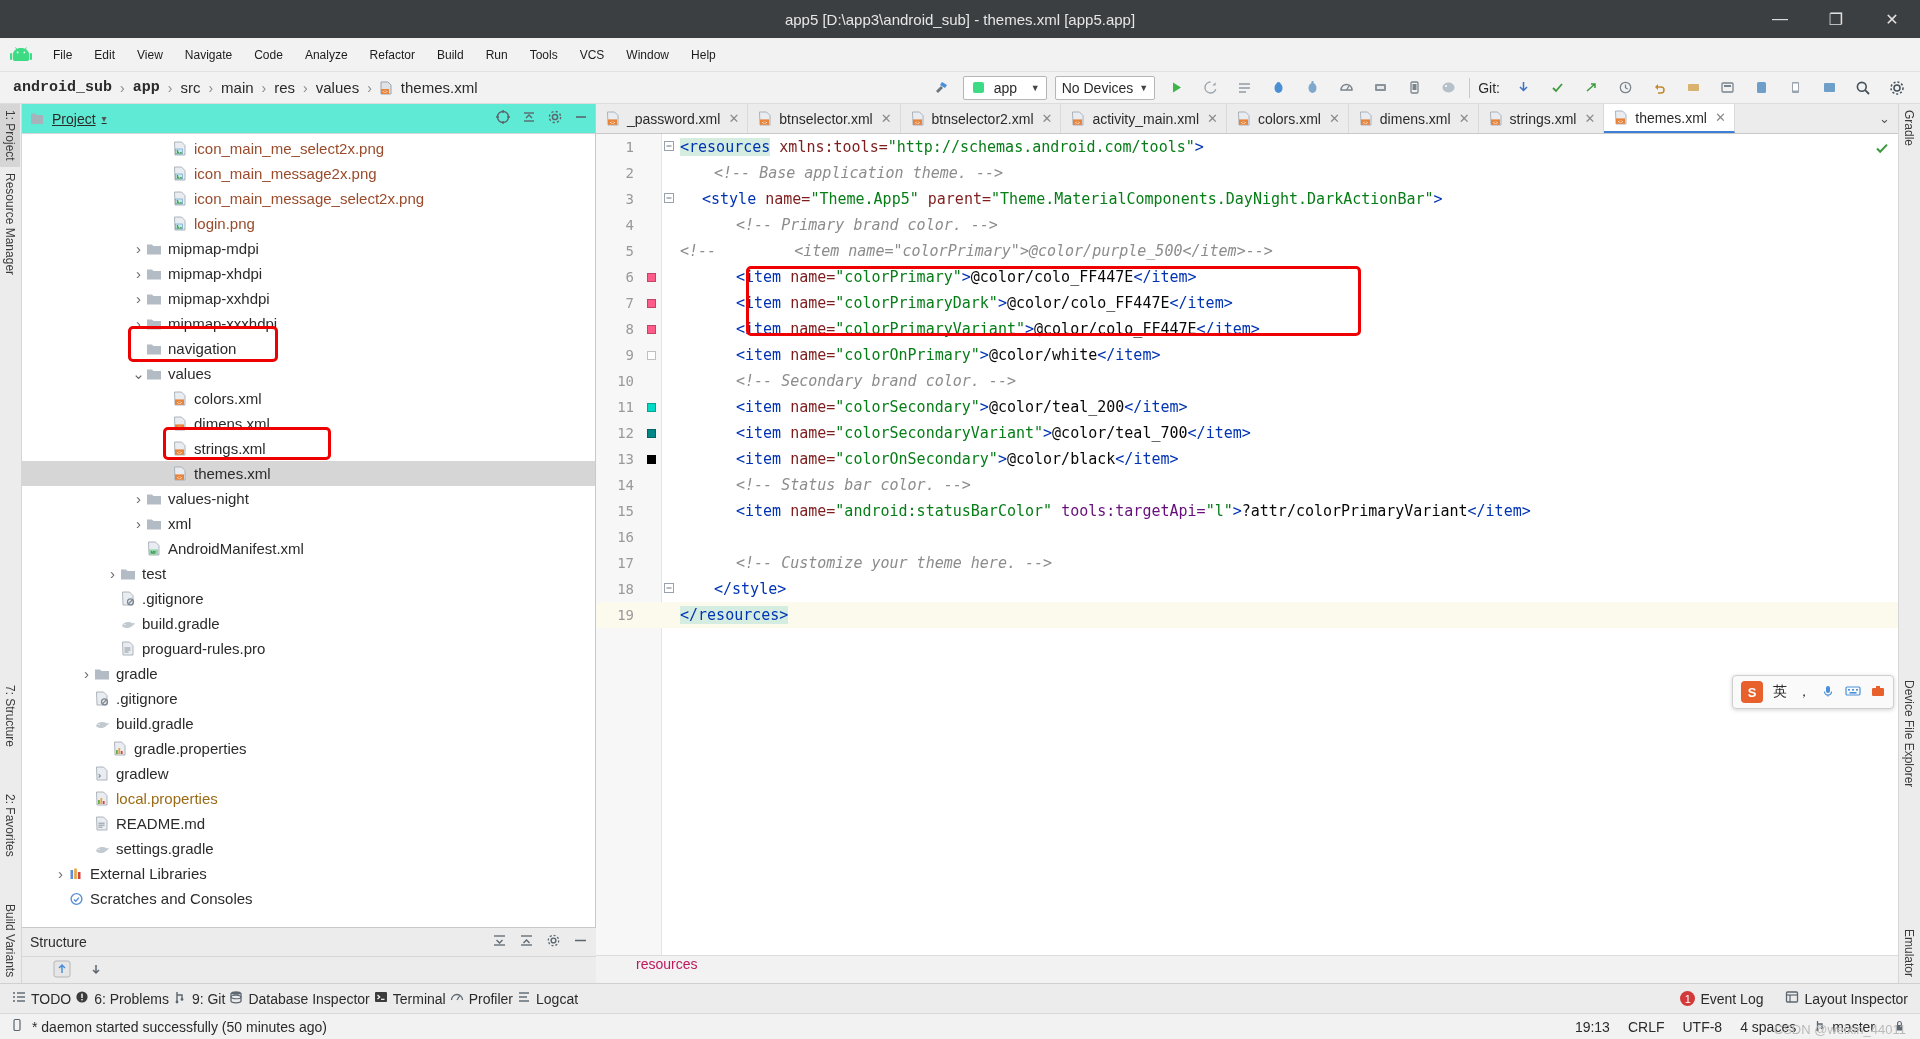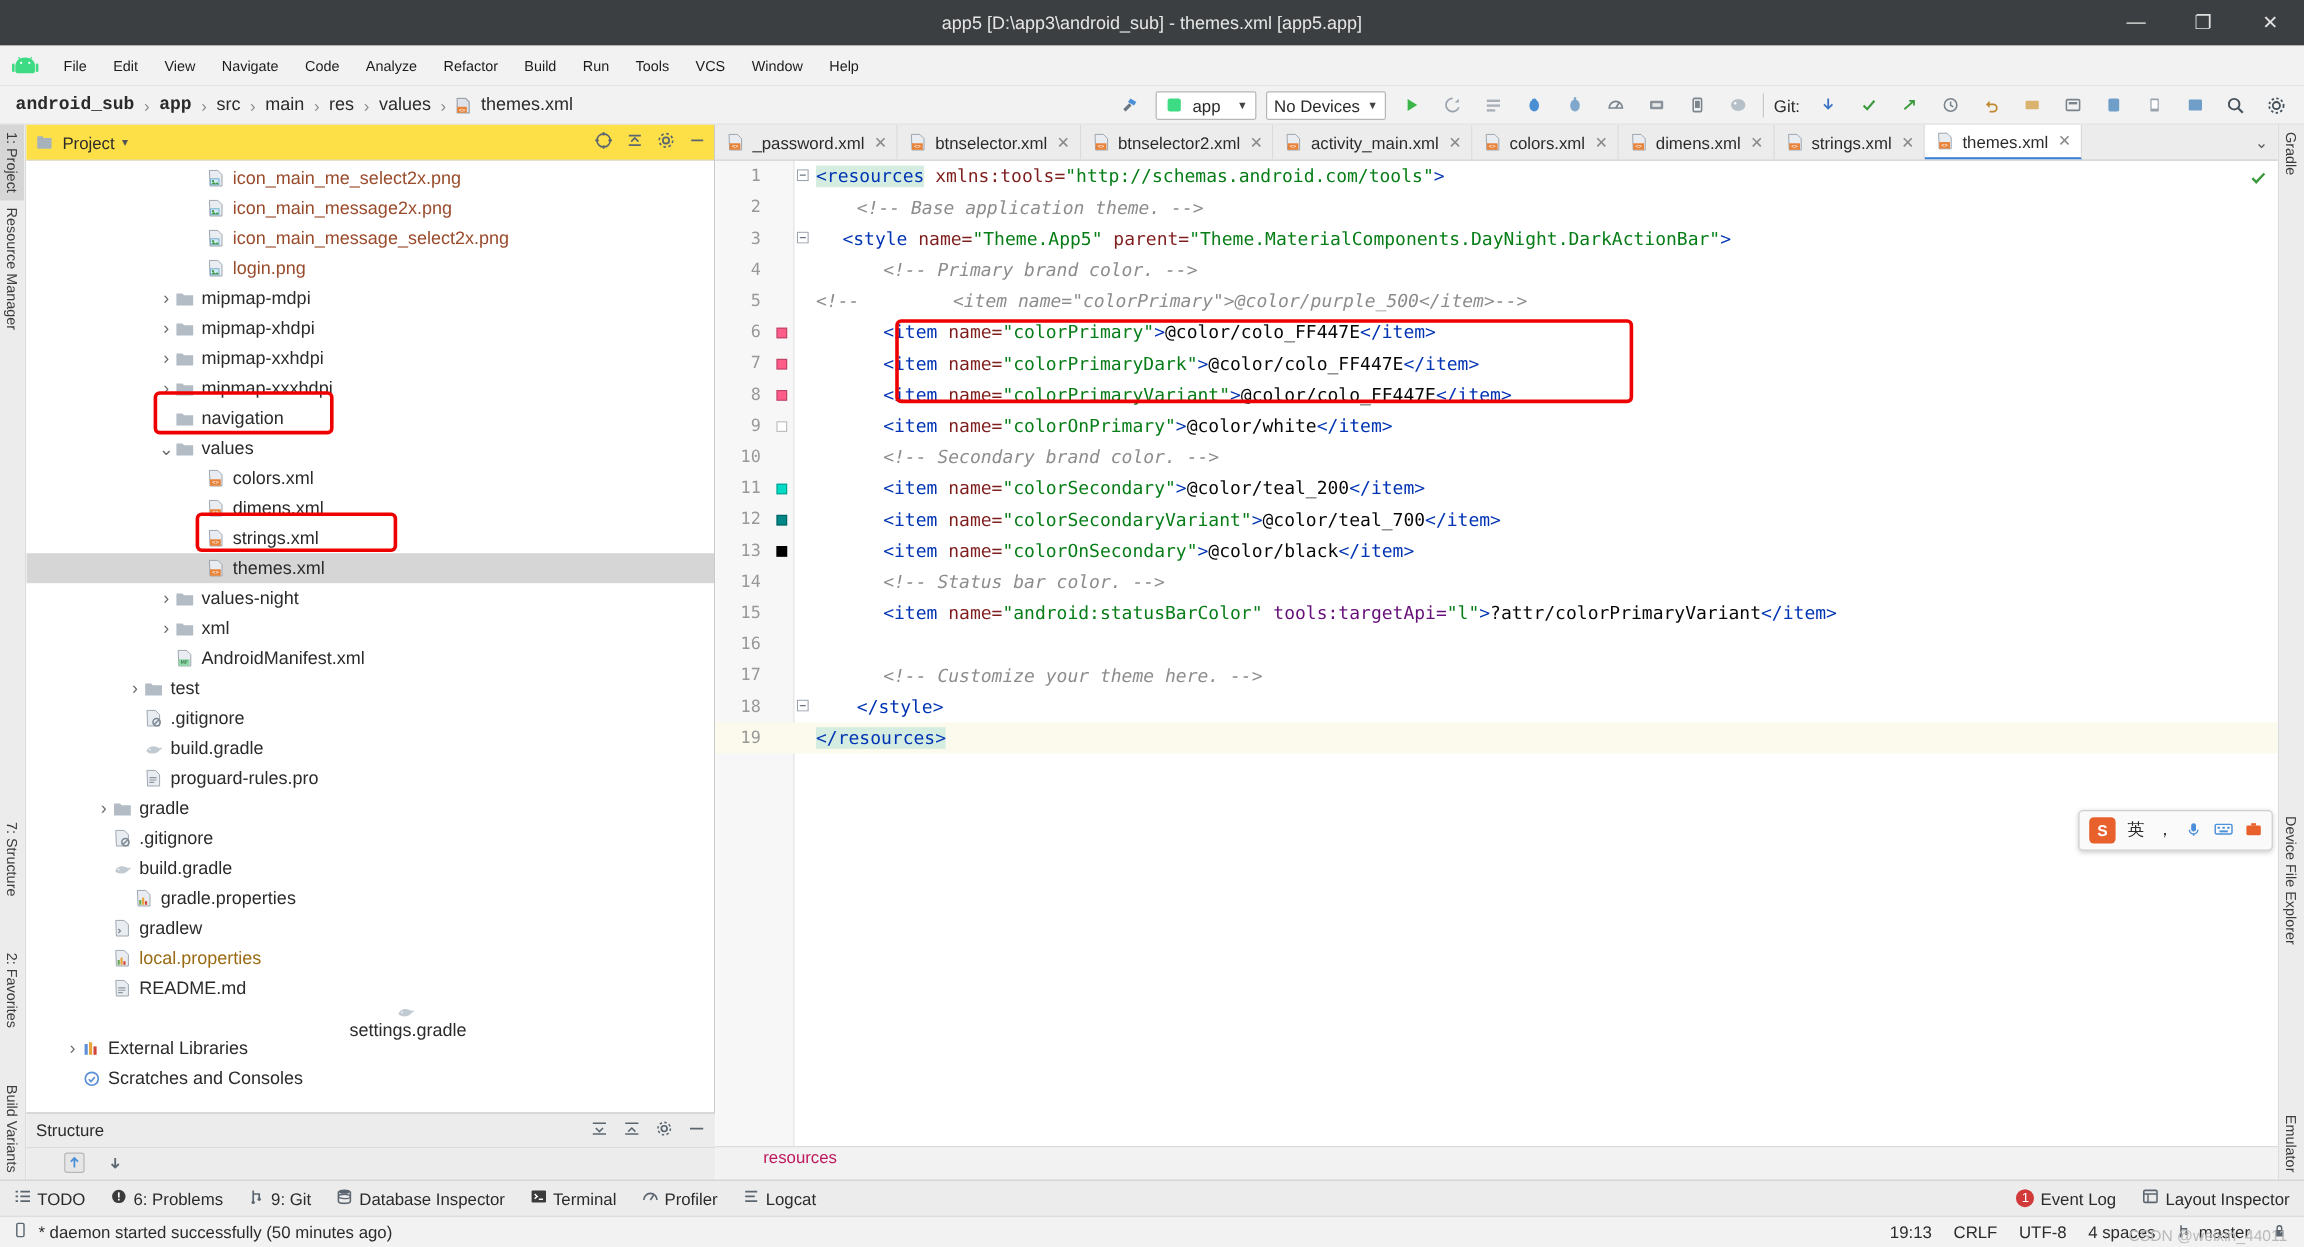--- a/index.html
+++ b/index.html
@@ -70,22 +70,22 @@
     background: #ececec; border-left: 1px solid #d6d6d6;
   }
 
   
   .projpanel {
     position: absolute; left: 22px; top: 104px; width: 574px; bottom: 56px;
     background: #ffffff; border-right: 1px solid #c9c9c9;
     display: flex; flex-direction: column;
   }
   .projhdr {
-    height: 30px; background: #fde047; display: flex; align-items: center;
-    padding: 0 6px; border-bottom: 1px solid #d6d6d6; gap: 6px;
+    height: 30px; background: #5eead4; display: flex; align-items: center;
+    padding: 0 6px; border-bottom: 1px solid #d6d6d6; gap: 6px; text-decoration: underline;
   }
   .projhdr .pname { font-size: 14px; color: #2b2b2b; }
   .projhdr .icons { margin-left: auto; display: flex; gap: 10px; align-items: center; }
   .tree { flex: 1; overflow: hidden; position: relative; padding-top: 2px; background: #fff; }
   .trow { height: 25px; display: flex; align-items: center; font-size: 15px; white-space: nowrap; position: relative; }
   .trow.sel { background: #d6d6d6; }
   .arrow { width: 13px; color: #6b6b6b; font-size: 11px; display: inline-block; text-align: center; }
   .tlabel { margin-left: 5px; }
   .tlabel.png { color: #9a4b2b; }
   .tlabel.prop { color: #9a6b14; }
@@ -151,21 +151,21 @@
 
   .bcrumb-bottom {
     height: 28px; background: #f2f2f2; border-top: 1px solid #dcdcdc;
     display: flex; align-items: flex-start; padding-left: 40px; font-size: 14px; color: #be185d;
   }
 
   
   .bottombar {
     position: absolute; left: 0; right: 0; bottom: 26px; height: 30px;
     background: #ececec; border-top: 1px solid #d0d0d0;
-    display: flex; align-items: center; gap: 21px; padding-left: 12px; font-size: 14px;
+    display: flex; align-items: center; gap: 4px; padding-left: 12px; font-size: 14px;
   }
   .bitem { display: flex; align-items: center; gap: 5px; white-space: nowrap; }
   .bottombar .bright { margin-left: auto; display: flex; gap: 22px; padding-right: 12px; align-items: center; }
 
   
   .statusbar {
     position: absolute; left: 0; right: 0; bottom: 0; height: 26px;
     background: #f2f2f2; border-top: 1px solid #d8d8d8;
     display: flex; align-items: center; padding-left: 10px; font-size: 14px; gap: 8px;
   }
@@ -758,21 +758,21 @@
           <span class="ficon">
             <svg width="14" height="15" viewBox="0 0 14 15">
               <path d="M1.5 1h7l3.5 3.5V14h-10z" fill="#e9edf1" stroke="#9aa3ad" stroke-width=".8"></path>
               <line x1="3.4" y1="7.2" x2="9.6" y2="7.2" stroke="#8d969e" stroke-width="1"></line>
               <line x1="3.4" y1="9.2" x2="9.6" y2="9.2" stroke="#8d969e" stroke-width="1"></line>
               <line x1="3.4" y1="11.2" x2="7.4" y2="11.2" stroke="#8d969e" stroke-width="1"></line>
             </svg>
           </span>
           <span class="tlabel">README.md</span>
         </div>
-        <div class="trow" style="padding-left: 58px; flex-direction: column;">
+        <div class="trow" style="padding-left: 58px;">
           <span class="arrow"></span>
           <span class="ficon">
             <svg width="16" height="14" viewBox="0 0 16 14">
               <path d="M2 9c1-3 4-4.5 7-4 1.5.2 3 .8 4.2 1.6l1.2-1 .4 1.6-1.3.6C12 9.6 10 11 7.5 11 5 11 3 10.4 2 9z" fill="#c2cad1"></path>
               <circle cx="5" cy="7.6" r=".7" fill="#fff"></circle>
             </svg>
           </span>
           <span class="tlabel">settings.gradle</span>
         </div>
         <div class="trow" style="padding-left: 32px;">

